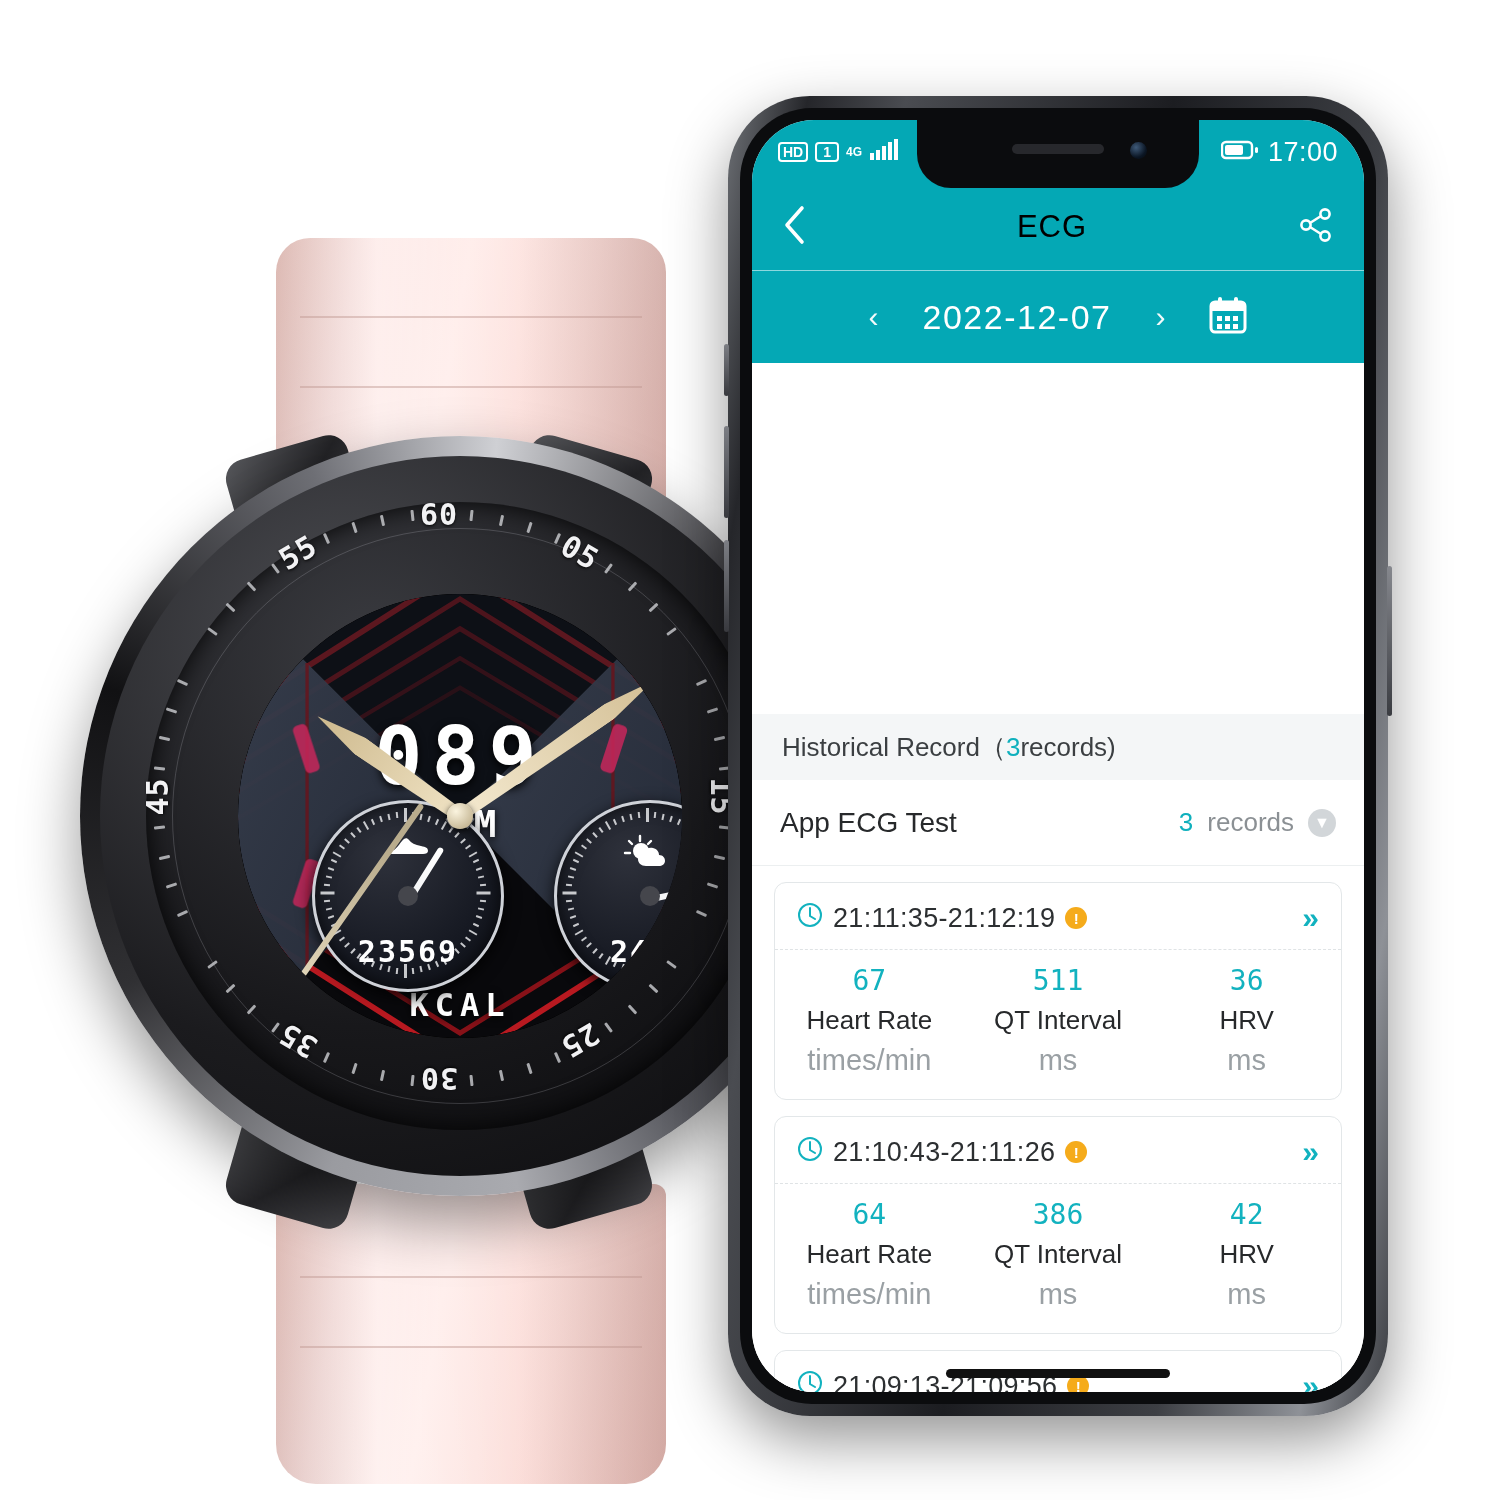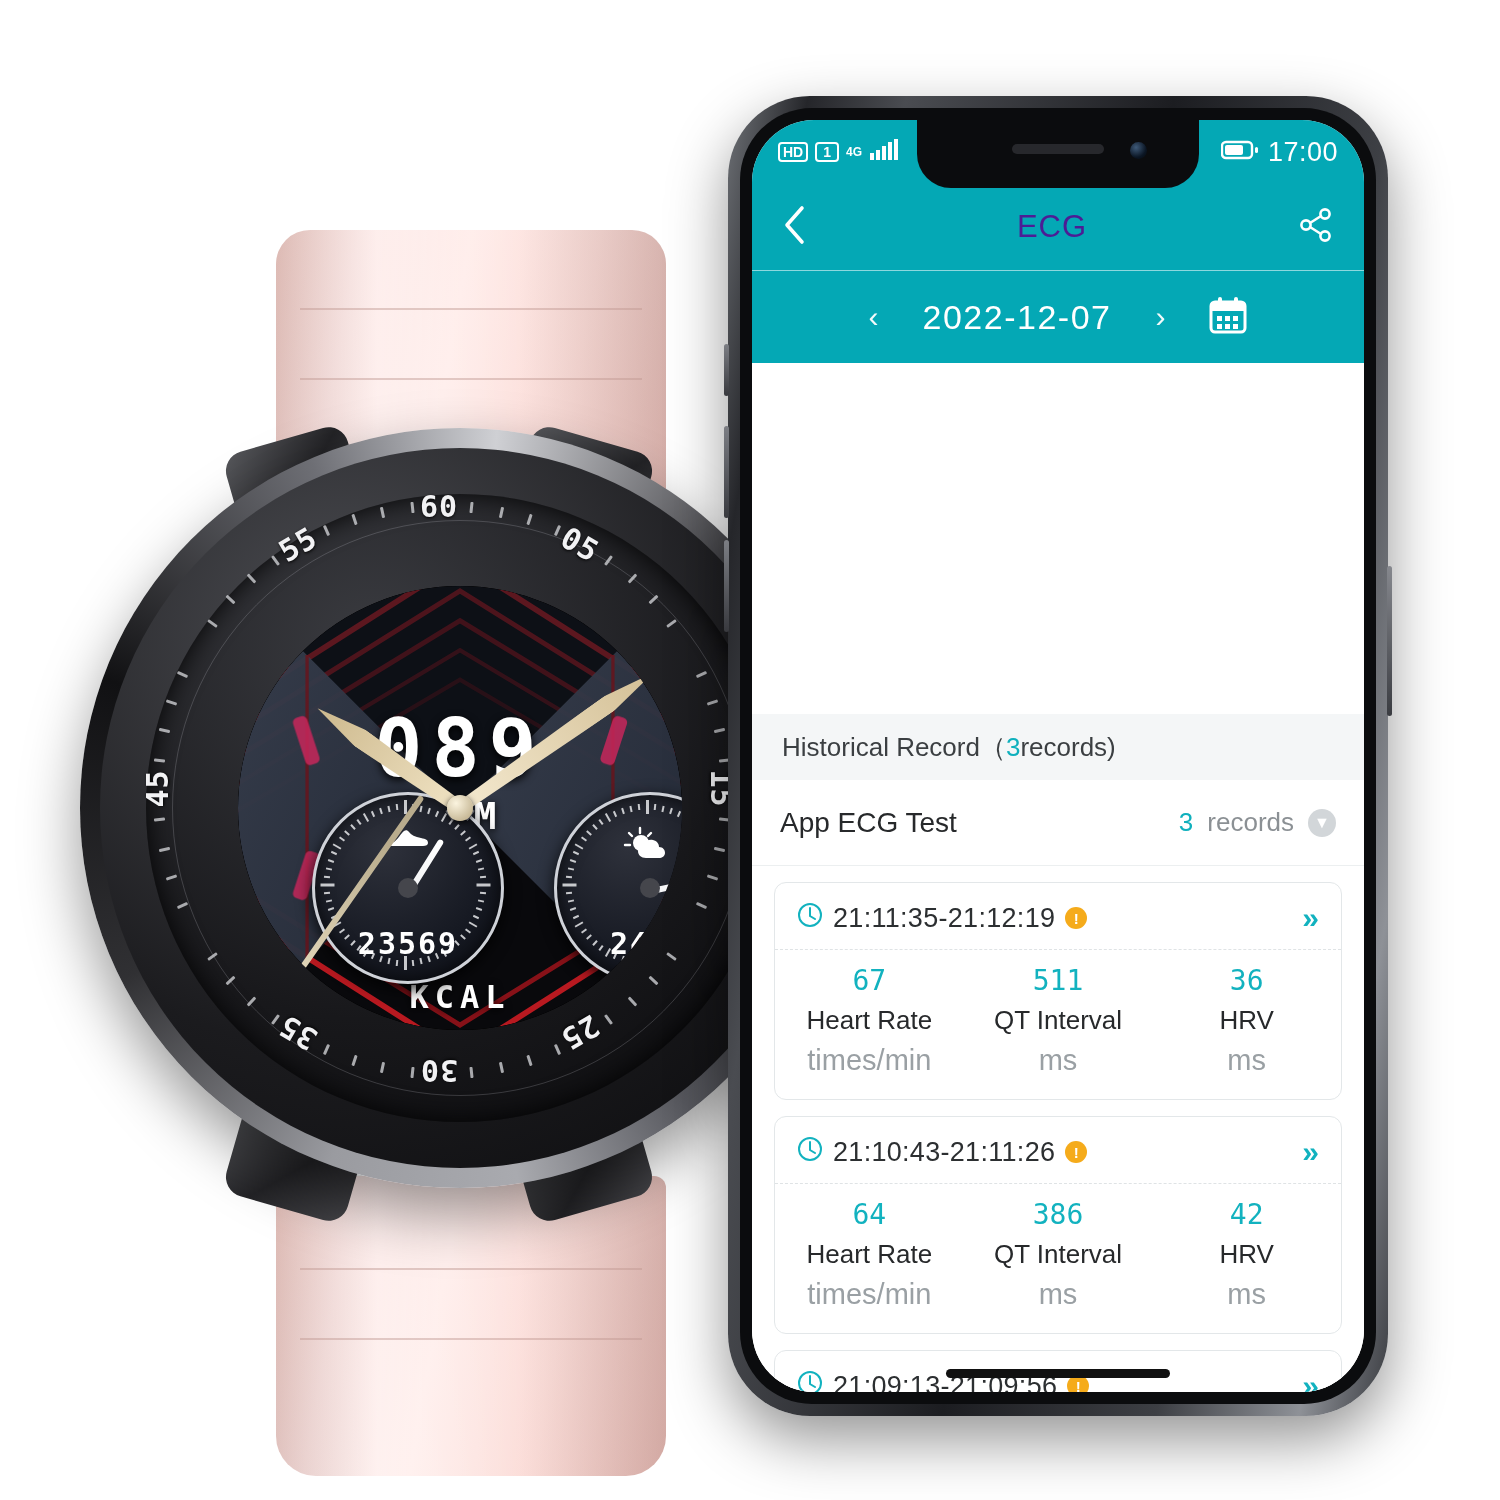--- a/index.html
+++ b/index.html
@@ -1,20 +1,20 @@
 <!DOCTYPE html>
 <html><head>
 <meta charset="utf-8">
 <style>
   html,body{margin:0;padding:0;background:#fff;}
   body{width:1500px;height:1500px;position:relative;overflow:hidden;
        font-family:"Liberation Sans","DejaVu Sans",sans-serif;}
 
   
-  #watch-figure{position:absolute;left:0;top:8px;width:880px;height:1460px;}
+  #watch-figure{position:absolute;left:0;top:16px;width:880px;height:1460px;}
 
   .strap{position:absolute;left:276px;width:390px;
          background:linear-gradient(100deg,#f6cfc8 0%,#fcdedb 18%,#ffe9e6 42%,#fbd9d4 70%,#f2c2bb 100%);}
   .strap-top{top:222px;height:430px;border-radius:34px 34px 12px 12px;}
   .strap-bot{top:1168px;height:300px;border-radius:12px 12px 40px 40px;}
   .strap-top:after,.strap-bot:after{content:"";position:absolute;left:0;right:0;top:0;bottom:0;
       background:linear-gradient(90deg,rgba(0,0,0,.10) 0%,rgba(255,255,255,.45) 26%,rgba(255,255,255,.10) 62%,rgba(0,0,0,.13) 100%);
       border-radius:inherit;}
   .strap-seam{position:absolute;left:300px;width:342px;height:2px;background:rgba(190,150,145,.45);}
 
@@ -131,21 +131,21 @@
   .sb-right{display:flex;align-items:center;gap:9px;}
   .sb-badge{border:2px solid #fff;border-radius:4px;font-size:14px;font-weight:700;
       padding:1px 3px;line-height:1;}
   .sb-sim{border:2px solid #fff;border-radius:4px;font-size:14px;font-weight:700;
       padding:1px 6px;line-height:1;}
   .sb-4g{font-size:12px;font-weight:700;line-height:1;}
   .sb-time{font-size:27px;font-weight:400;letter-spacing:.5px;}
 
   .appbar{position:absolute;left:0;right:0;top:64px;height:86px;background:#04a8b5;
       display:flex;align-items:center;justify-content:space-between;padding:0 30px;
-      box-sizing:border-box;color:#4c1d95;z-index:5;}
+      box-sizing:border-box;color:#000000;z-index:5;}
   .appbar-title{font-size:31px;letter-spacing:1px;}
 
   .datebar{position:absolute;left:0;right:0;top:150px;height:92px;background:#04a8b5;
       display:flex;align-items:center;justify-content:center;gap:44px;color:#fff;z-index:5;
       border-top:1px solid rgba(255,255,255,.55);}
   .date-text{font-size:34px;letter-spacing:1.5px;}
   .date-arrow{font-size:30px;opacity:.95;}
 
   .ecg-hero{position:absolute;left:0;right:0;top:242px;height:352px;background:#04a8b5;
       overflow:hidden;z-index:4;}

